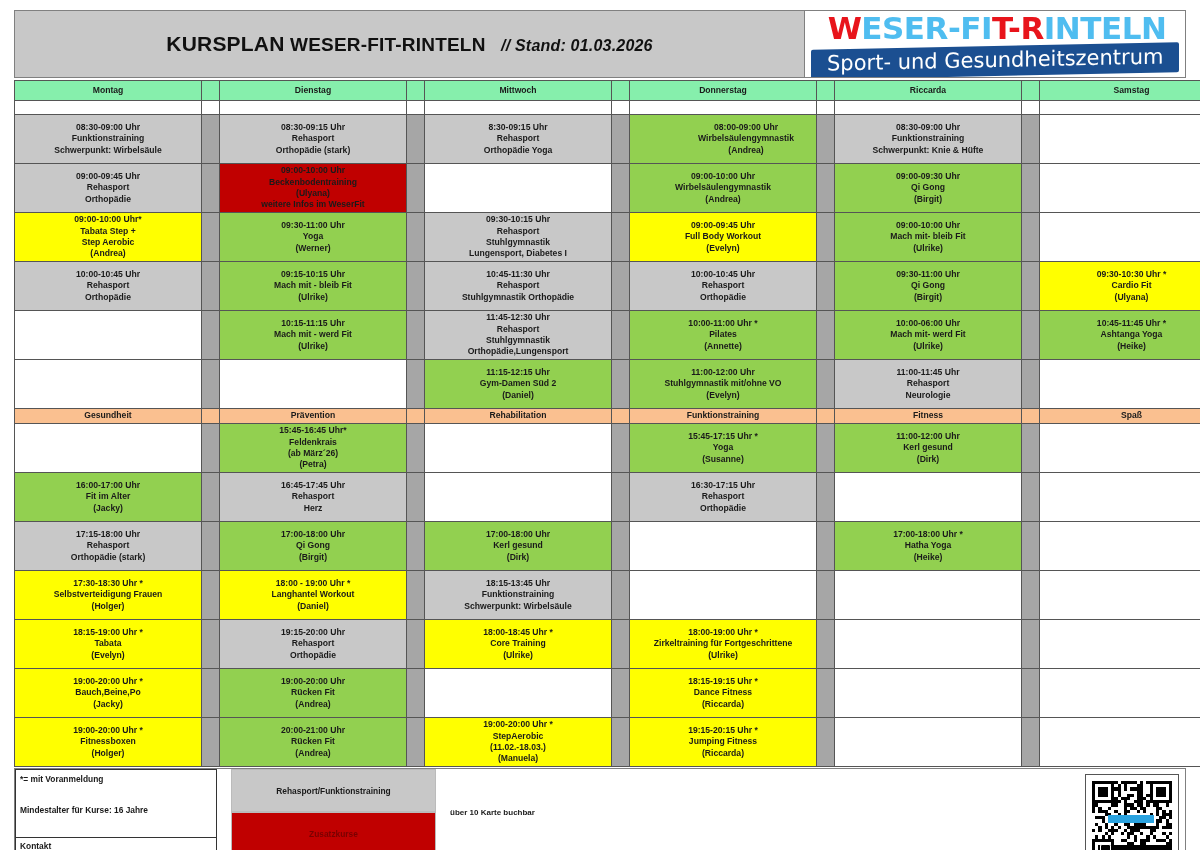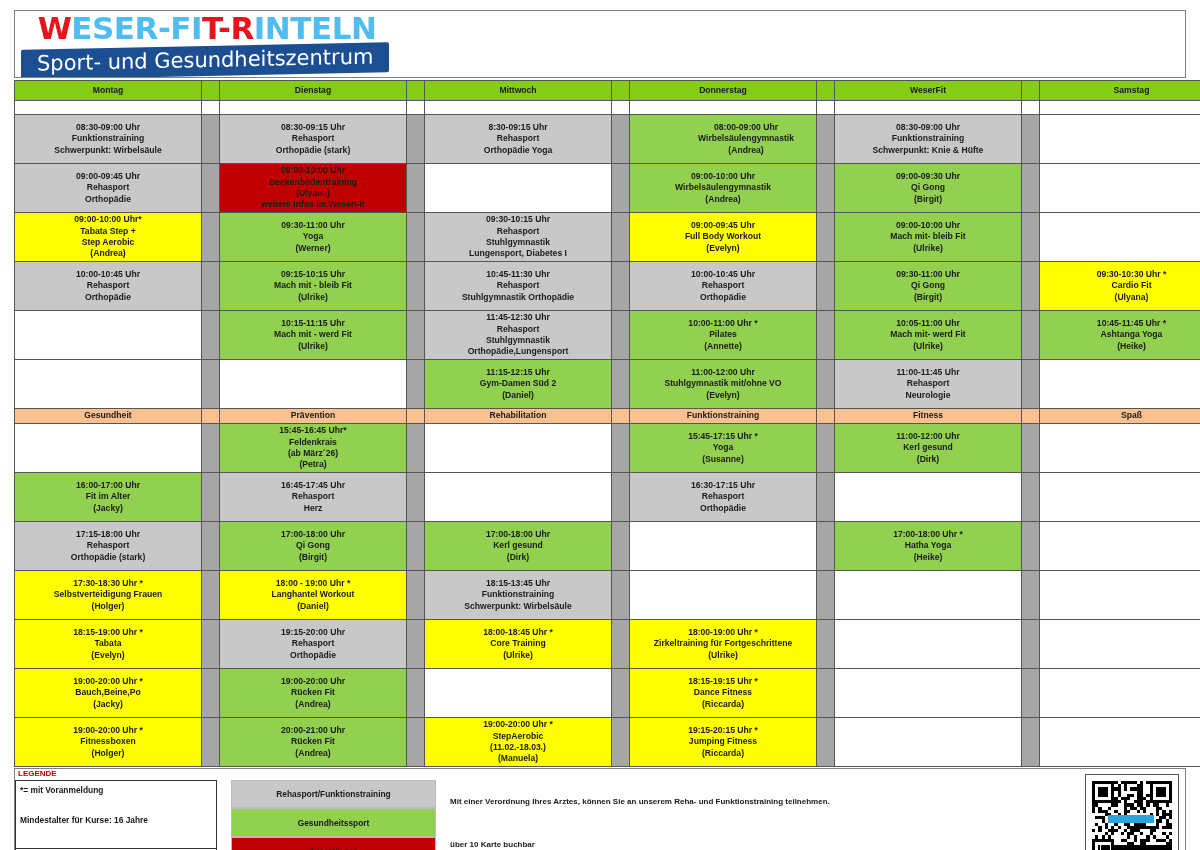--- a/index.html
+++ b/index.html
@@ -37,21 +37,21 @@
   table.grid td{
     border:1px solid #555;
     font-size:8.6px;font-weight:bold;color:#1a1a1a;
     text-align:center;vertical-align:middle;line-height:1.32;
     padding:1px 2px;overflow:hidden;
   }
   col.day{width:187px;}
   col.sp{width:18px;}
   col.sat{width:184px;}
 
-  .dayhead{background:#84cc16;font-size:11.5px;font-weight:bold;height:17px;padding:2px 0;}
+  .dayhead{background:#86efac;font-size:11.5px;font-weight:bold;height:17px;padding:2px 0;}
   .blankrow td{height:11px;border:1px solid #555;background:#ffffff;}
   .catrow td{background:#fac090;font-size:8.4px;font-weight:bold;height:12px;padding:1px 0;}
   .spacer{background:#a6a6a6;border-top:1px solid #555;border-bottom:1px solid #555;}
 
   .c-gray{background:#c8c8c8;}
   .c-yellow{background:#ffff00;}
   .c-green{background:#92d050;}
   .c-red{background:#c00000;color:#1a1a1a;}
   .c-white{background:#ffffff;}
 
@@ -84,20 +84,27 @@
             box-sizing:border-box;font-family:"Liberation Sans",sans-serif;}
   .qr-phone{position:absolute;left:8px;bottom:2px;width:9px;height:13px;border:1.4px solid #fff;
             border-radius:2px;background:#000;}
 </style>
 </head>
 <body>
 
 <div class="page">
 
   <div class="header">
+    <div class="header-title">
+      <div class="title-text">
+        <span class="kurs">KURSPLAN</span>
+        <span>WESER-FIT-RINTELN</span>
+        <span class="stand">// Stand: 01.03.2026</span>
+      </div>
+    </div>
     <div class="logo-box">
       <div class="logo-main"><span class="r">W</span><span class="b">ESER-FI</span><span class="r">T-R</span><span class="b">INTELN</span></div>
       <div class="logo-sub">Sport- und Gesundheitszentrum</div>
     </div>
   </div>
 
   <table class="grid">
     <colgroup>
       <col class="day">
         <col class="sp">
@@ -114,21 +121,21 @@
     <tbody id="grid-body">
         <tr>
           <td class="dayhead">Montag</td>
           <td class="dayhead"></td>
           <td class="dayhead">Dienstag</td>
           <td class="dayhead"></td>
           <td class="dayhead">Mittwoch</td>
           <td class="dayhead"></td>
           <td class="dayhead">Donnerstag</td>
           <td class="dayhead"></td>
-          <td class="dayhead">WeserFit</td>
+          <td class="dayhead">Riccarda</td>
           <td class="dayhead"></td>
           <td class="dayhead">Samstag</td>
         </tr>
         <tr class="blankrow">
           <td></td>
           <td></td>
           <td></td>
           <td></td>
           <td></td>
           <td></td>
@@ -289,21 +296,21 @@
             <span class="ln">Orthopädie,Lungensport</span>
           </td>
           <td class="spacer"></td>
           <td class="c-green" style="height: 46px;">
             <span class="ln">10:00-11:00 Uhr *</span>
             <span class="ln">Pilates</span>
             <span class="ln">(Annette)</span>
           </td>
           <td class="spacer"></td>
           <td class="c-green" style="height: 46px;">
-            <span class="ln">10:05-11:00 Uhr</span>
+            <span class="ln">10:00-06:00 Uhr</span>
             <span class="ln">Mach mit- werd Fit</span>
             <span class="ln">(Ulrike)</span>
           </td>
           <td class="spacer"></td>
           <td class="c-green" style="height: 46px;">
             <span class="ln">10:45-11:45 Uhr *</span>
             <span class="ln">Ashtanga Yoga</span>
             <span class="ln">(Heike)</span>
           </td>
         </tr>
@@ -531,36 +538,33 @@
           </td>
           <td class="spacer"></td>
           <td class="c-white" style="height: 46px;"></td>
           <td class="spacer"></td>
           <td class="c-white" style="height: 46px;"></td>
         </tr>
       </tbody>
   </table>
 
   <div class="legend-wrap">
-    <div class="legend-title">LEGENDE</div>
     <div class="legend-body">
       <div class="lg-left">
         <div>
           <div class="pre">*= mit Voranmeldung</div>
         </div>
         <div class="age">Mindestalter für Kurse: 16 Jahre</div>
         <div class="lg-contact">Kontakt</div>
       </div>
       <div class="lg-mid" id="legend-chips">
           <div class="lg-chip" style="background: rgb(200, 200, 200);">Rehasport/Funktionstraining</div>
-          <div class="lg-chip" style="background: rgb(146, 208, 80);">Gesundheitssport</div>
           <div class="lg-chip red" style="background: rgb(192, 0, 0);">Zusatzkurse</div>
         </div>
       <div class="lg-right" id="legend-desc">
-          <div class="lg-line">Mit einer Verordnung Ihres Arztes, können Sie an unserem Reha- und Funktionstraining teilnehmen.</div>
           <div class="lg-line">über 10 Karte buchbar</div>
         </div>
     </div>
 
     <div class="qr-box">
       <div class="qr-inner" id="qr-inner">
           <div class="qr-pix" style="left: 70.4px; top: 67.2px; width: 3.2px; height: 3.2px;"></div>
           <div class="qr-pix" style="left: 64px; top: 67.2px; width: 3.2px; height: 3.2px;"></div>
           <div class="qr-pix" style="left: 60.8px; top: 67.2px; width: 3.2px; height: 3.2px;"></div>
           <div class="qr-pix" style="left: 51.2px; top: 67.2px; width: 3.2px; height: 3.2px;"></div>

